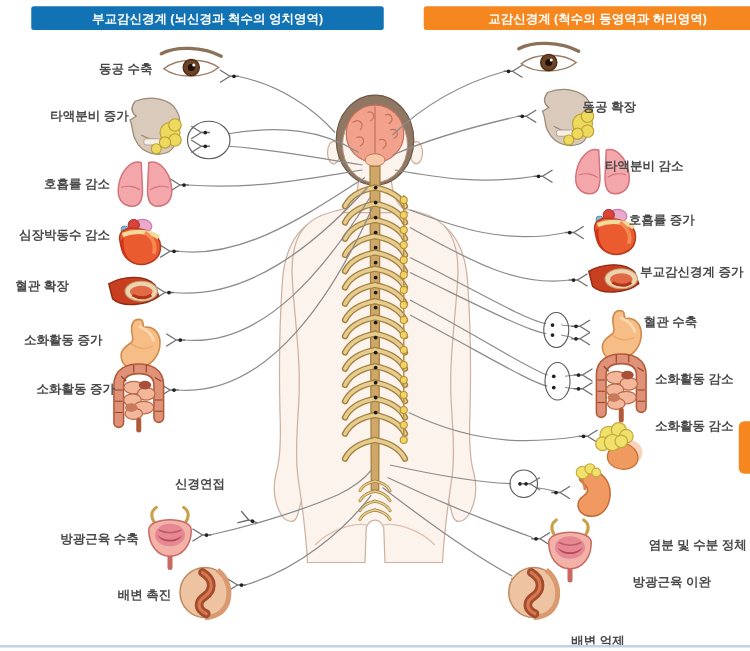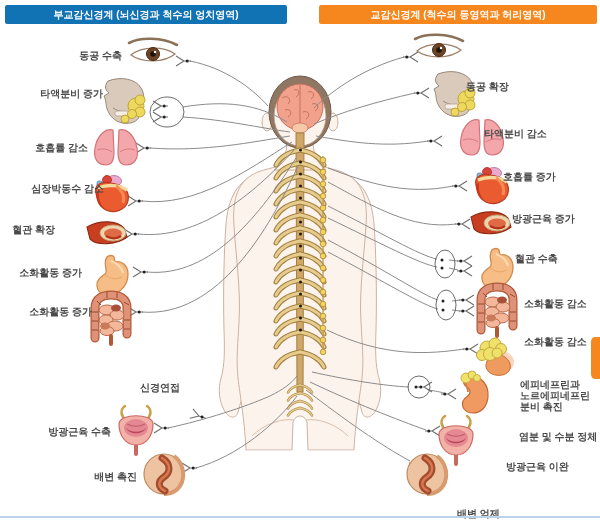--- a/index.html
+++ b/index.html
@@ -1,19 +1,19 @@
 <!DOCTYPE html>
 <html><head>
 <meta charset="utf-8">
 <style>
   html,body{margin:0;padding:0;background:#fff;}
   .stage{position:relative;width:600px;height:521px;background:#fff;overflow:hidden;
          font-family:"Liberation Sans","DejaVu Sans",sans-serif;}
   .banner{position:absolute;top:5px;height:19px;display:flex;align-items:center;justify-content:center;
-          color:#fff;font-size:10px;font-weight:bold;border-radius:2px;letter-spacing:0;}
+          color:#fff;font-size:10px;font-weight:bold;border-radius:2px;letter-spacing:0;margin-left:20px;}
   .banner-left{left:5px;width:282px;}
   .banner-right{left:319px;width:278px;}
   .artwork{position:absolute;left:0;top:0;}
   .lbl{position:absolute;font-size:10px;line-height:11px;font-weight:600;color:#4a4a4a;white-space:pre-line;}
   .lbl.r{text-align:left;margin-top:39px;}
   .lbl.l{text-align:right;}
   .caption{position:absolute;left:8px;top:496px;font-family:"Liberation Serif","DejaVu Serif",serif;
            font-size:13.5px;font-weight:bold;color:#12121c;}
   .bottom-rule{position:absolute;left:0;top:516px;width:600px;height:2px;background:#bcd3ea;}
 </style>
@@ -331,36 +331,33 @@
 
     <path d="M600,337 L596,337 Q591,337 591,342 L591,374 Q591,379 596,379 L600,379 Z" fill="#f6871f"></path>
   </svg>
 
   <div class="banner banner-left" style="background:#1273b4">부교감신경계 (뇌신경과 척수의 엉치영역)</div>
   <div class="banner banner-right" style="background:#f6871f">교감신경계 (척수의 등영역과 허리영역)</div>
 
   <div class="lbl l" style="right:478px;top:50px">동공 수축</div>
   <div class="lbl l" style="right:497px;top:88px">타액분비 증가</div>
   <div class="lbl l" style="right:512px;top:142px">호흡률 감소</div>
-  <div class="lbl l" style="right:496px;top:183px">심장박동수 감소</div>
+  <div class="lbl l" style="right:512px;top:183px">심장박동수 감소</div>
   <div class="lbl l" style="right:545px;top:224px">혈관 확장</div>
   <div class="lbl l" style="right:518px;top:267px">소화활동 증가</div>
   <div class="lbl l" style="right:508px;top:306px">소화활동 증가</div>
   <div class="lbl l" style="right:420px;top:382px">신경연접</div>
   <div class="lbl l" style="right:489px;top:426px">방광근육 수축</div>
   <div class="lbl l" style="right:463px;top:471px">배변 촉진</div>
 
   <div class="lbl r" style="left:466px;top:42px">동공 확장</div>
   <div class="lbl r" style="left:484px;top:89px">타액분비 감소</div>
   <div class="lbl r" style="left:503px;top:132px">호흡률 증가</div>
-  <div class="lbl r" style="left:512px;top:174px">방광근육 증가</div>
+  <div class="lbl r" style="left:512px;top:174px">부교감신경계 증가</div>
   <div class="lbl r" style="left:515px;top:214px">혈관 수축</div>
   <div class="lbl r" style="left:524px;top:259px">소화활동 감소</div>
   <div class="lbl r" style="left:524px;top:297px">소화활동 감소</div>
-  <div class="lbl r" style="left:520px;top:340px">에피네프린과
-노르에피네프린
-분비 촉진</div>
   <div class="lbl r" style="left:519px;top:392px">염분 및 수분 정체</div>
   <div class="lbl r" style="left:506px;top:422px">방광근육 이완</div>
   <div class="lbl r" style="left:457px;top:469px">배변 억제</div>
 
   <div class="bottom-rule"></div>
 </div>
 
 </body></html>

